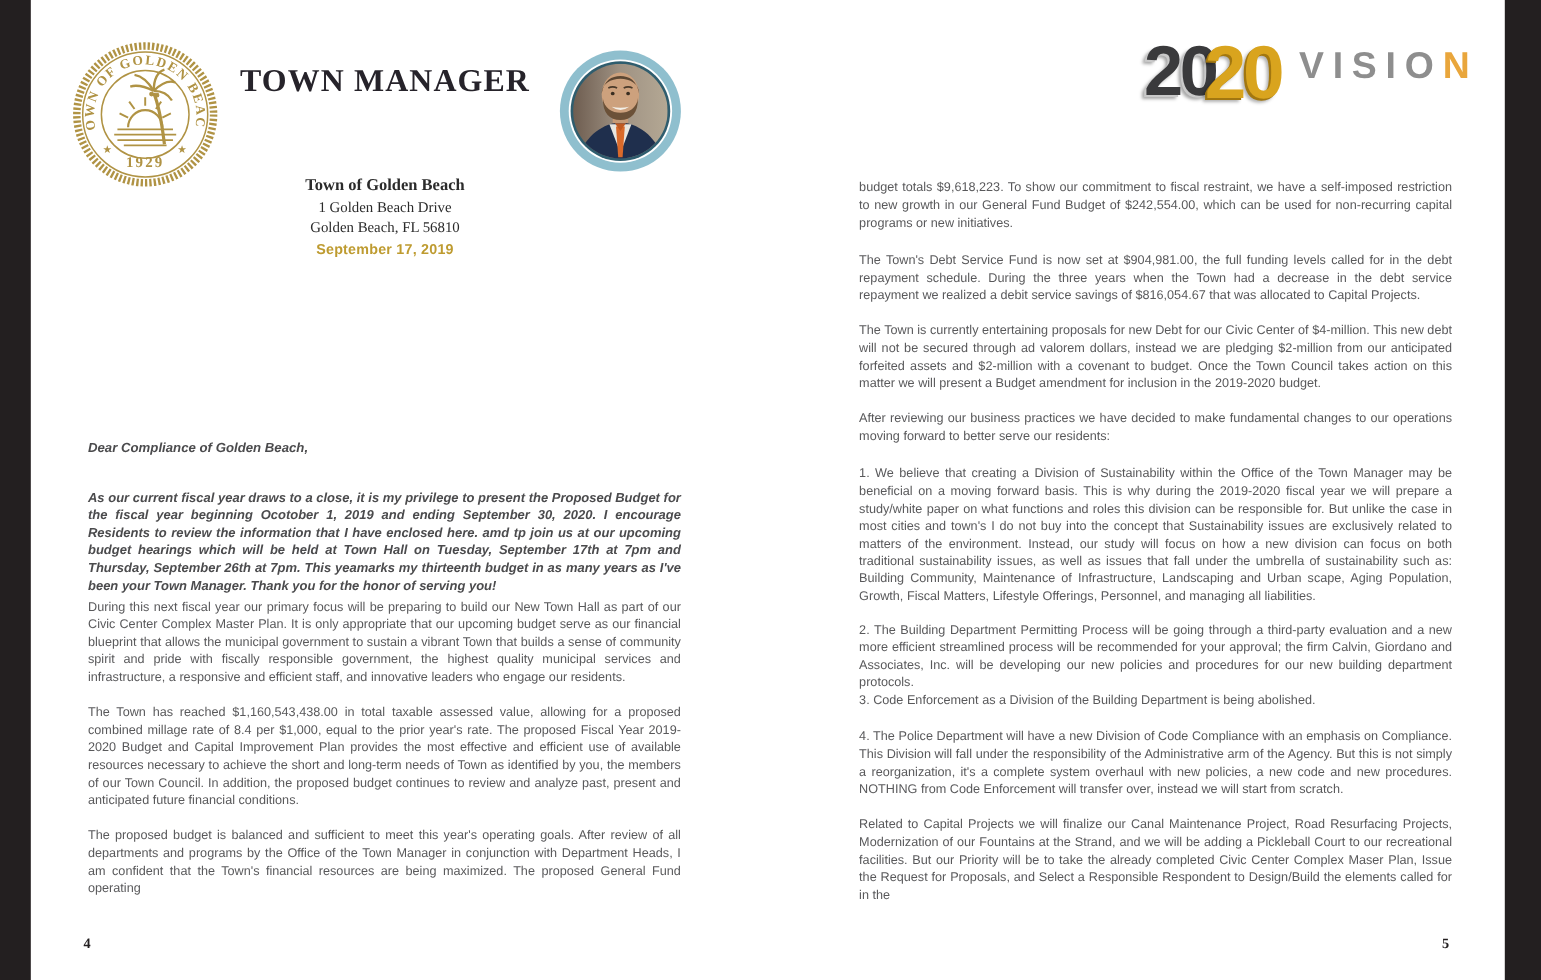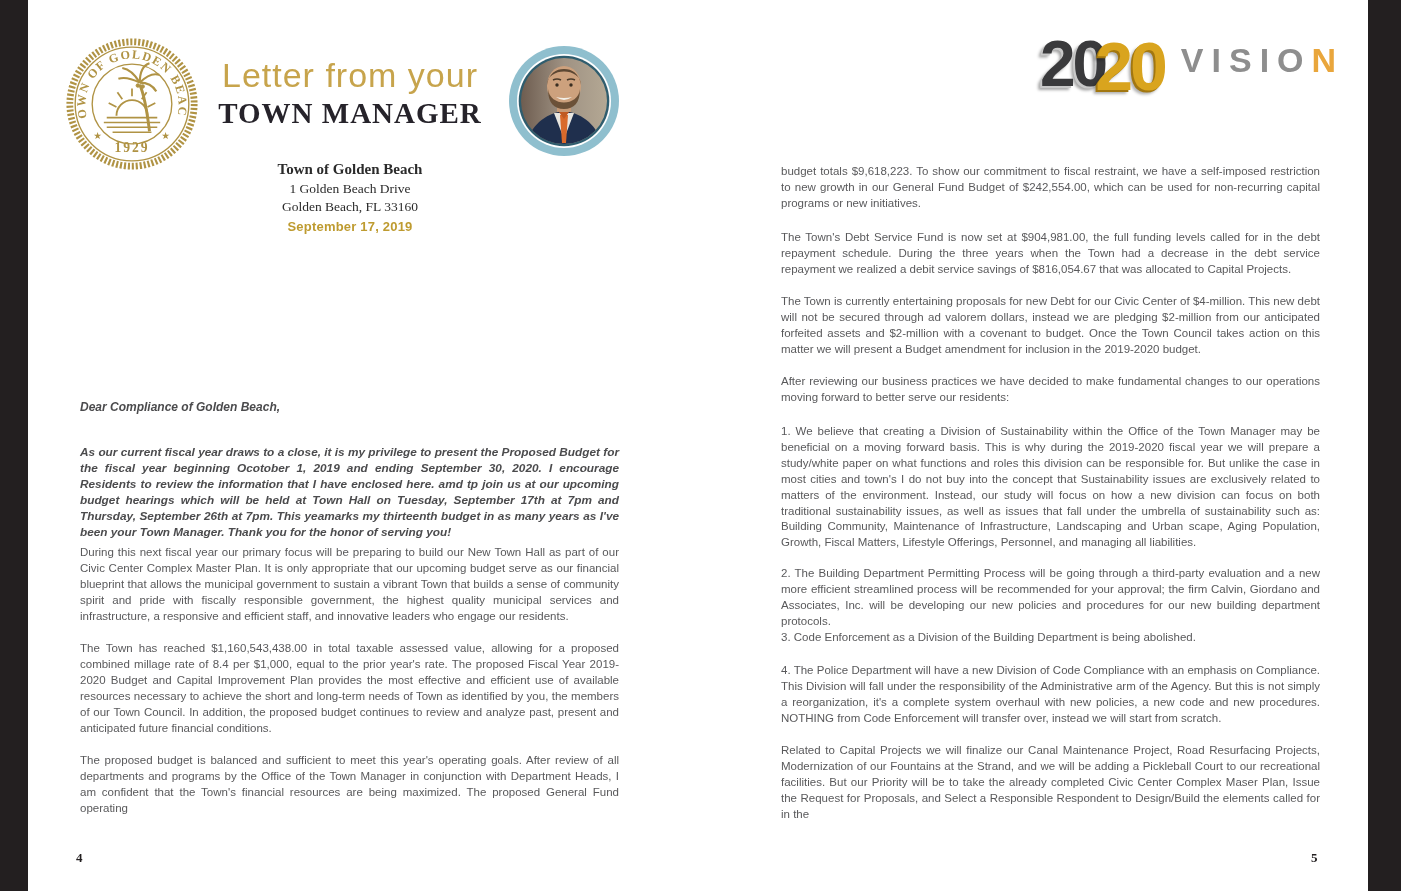--- a/index.html
+++ b/index.html
@@ -121,21 +121,20 @@
         <textPath href="#sealArc" startOffset="50%" text-anchor="middle">TOWN OF GOLDEN BEACH</textPath>
       </text>
       <text x="70" y="119" text-anchor="middle" font-size="14" font-weight="700" letter-spacing="2">1929</text>
       <text x="30" y="106" font-size="10">★</text>
       <text x="100" y="106" font-size="10">★</text>
     </g>
   </svg>
 </div>
 
 <div class="title-block">
-  <div class="title-line1">Letter from your</div>
   <div class="title-line2">TOWN MANAGER</div>
 </div>
 
 <div class="photo">
   <svg viewBox="0 0 112 112" width="112" height="112">
     <defs>
       <clipPath id="photoClip">
           <circle cx="56" cy="56" r="43"></circle>
         </clipPath>
       <linearGradient id="bgGrad" x1="0" y1="0" x2="1" y2="0">
@@ -162,21 +161,21 @@
       <circle cx="63" cy="40" r="1.7" fill="#3A2E22"></circle>
       <path d="M 45,35 Q 49,33 53,35" stroke="#4A3A2A" stroke-width="1.5" fill="none"></path>
       <path d="M 59,35 Q 63,33 67,35" stroke="#4A3A2A" stroke-width="1.5" fill="none"></path>
     </g>
   </svg>
 </div>
 
 <div class="address-block">
   <div class="org-name">Town of Golden Beach</div>
   <div class="address-line">1 Golden Beach Drive</div>
-  <div class="address-line">Golden Beach, FL 33160</div>
+  <div class="address-line">Golden Beach, FL 56810</div>
 </div>
 <div class="letter-date">September 17, 2019</div>
 
 <div class="logo2020">
   <span class="y-dark">20</span>
   <span class="y-gold">20</span>
   <span class="vision"><span>VISIO</span><span class="accent">N</span></span>
 </div>
 
 <div class="re-heading">

